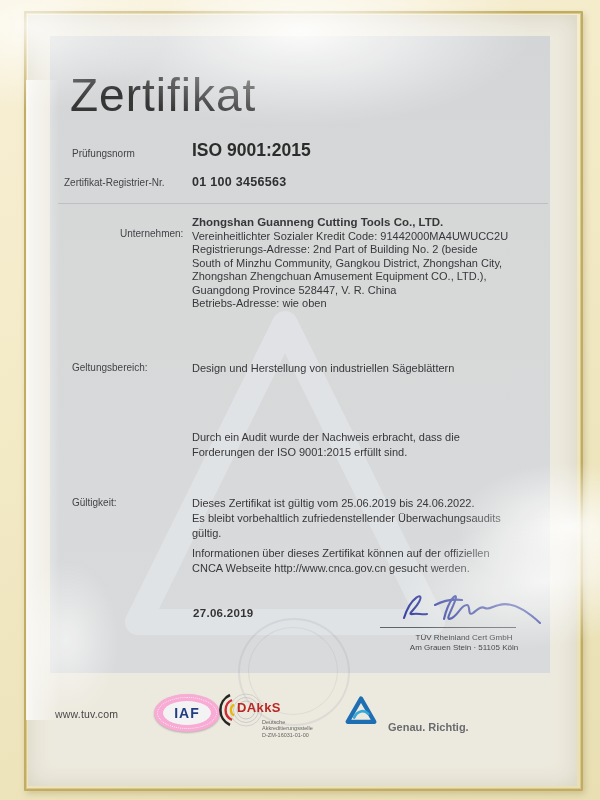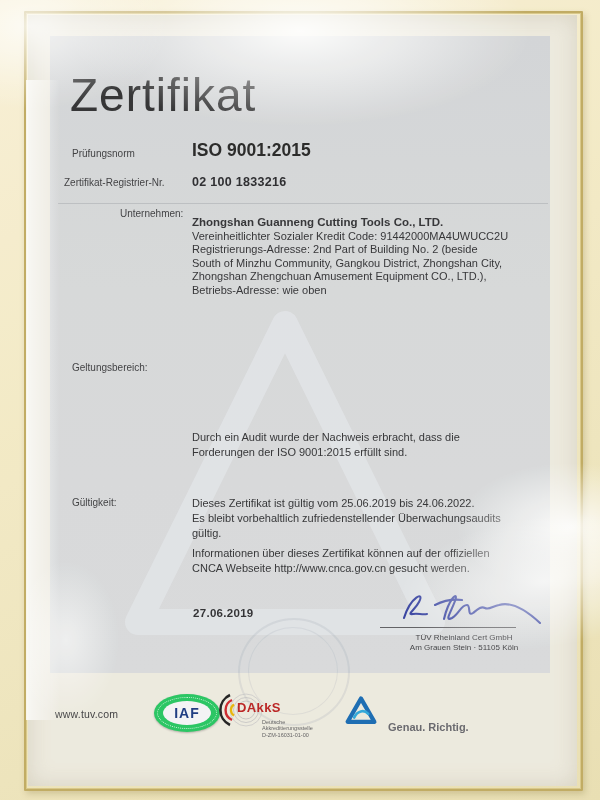--- a/index.html
+++ b/index.html
@@ -39,21 +39,21 @@
   .company-name{font-weight:700;font-size:11.5px;}
   .blk div{font-size:11px;color:#2e2e31;line-height:13.4px;}
   .blk2 div{font-size:11px;color:#2e2e31;line-height:14.8px;}
   .date{position:absolute;left:193px;top:607px;font-size:11.5px;font-weight:600;color:#2b2b2e;letter-spacing:.3px;}
 
   .sig-svg{position:absolute;left:396px;top:588px;width:148px;height:40px;}
   .sig-line{position:absolute;left:380px;top:627px;width:136px;height:1px;background:#5c5c60;}
   .sig-org{position:absolute;left:378px;top:633px;width:172px;text-align:center;font-size:8px;line-height:9.5px;color:#3d3d41;}
 
   .website{position:absolute;left:55px;top:708px;font-size:10.5px;color:#39393c;letter-spacing:.2px;}
-  .iaf{position:absolute;left:154px;top:694px;width:66px;height:38px;background:#22c55e;border-radius:50%;
+  .iaf{position:absolute;left:154px;top:694px;width:66px;height:38px;background:#f9a8d4;border-radius:50%;
        box-shadow:0 1px 2px rgba(0,0,0,.25);}
   .iaf-ring{position:absolute;left:3px;top:3px;right:3px;bottom:3px;border:1px dotted rgba(255,255,255,.75);border-radius:50%;}
   .iaf-inner{position:absolute;left:9px;top:7px;right:9px;bottom:7px;background:#f4f4f6;border-radius:50%;
              display:flex;align-items:center;justify-content:center;font-size:14px;font-weight:800;color:#17357e;letter-spacing:1px;}
   .dakks-svg{position:absolute;left:214px;top:692px;width:60px;height:36px;}
   .dakks-word{position:absolute;left:237px;top:700px;font-size:13px;font-weight:700;color:#b91c1c;letter-spacing:.4px;}
   .dakks-sub{position:absolute;left:262px;top:719px;font-size:5.5px;line-height:6.3px;color:#5c5c5e;}
   .tuv-tri{position:absolute;left:344px;top:694px;width:34px;height:32px;}
   .brand{position:absolute;left:386px;top:701px;font-size:17.5px;font-weight:700;color:#45454b;letter-spacing:.2px;}
   .brand sup{font-size:8px;vertical-align:7px;}
@@ -87,34 +87,36 @@
     <path d="M185 24 L332 322 L38 322 Z" fill="none" stroke="#e2e4e8" stroke-width="26" stroke-linejoin="round" opacity="0.85"></path>
   </svg>
   <div class="seal"></div>
   <div class="seal-inner"></div>
 
   <div class="title">Zertifikat</div>
 
   <div class="lbl" style="left:72px;top:148px;">Prüfungsnorm</div>
   <div class="val big" style="left:192px;top:140px;">ISO 9001:2015</div>
   <div class="lbl" style="left:64px;top:177px;">Zertifikat-Registrier-Nr.</div>
-  <div class="val reg-no" style="left:192px;top:175px;">02 100 1833216</div>
+  <div class="val reg-no" style="left:192px;top:175px;">01 100 3456563</div>
   <div class="divider"></div>
 
-  <div class="lbl" style="left:72px;top:208px;padding-left:48px;">Unternehmen:</div>
+  <div class="lbl" style="left:72px;top:228px;padding-left:48px;">Unternehmen:</div>
   <div class="val company-name" style="left:192px;top:216px;">Zhongshan Guanneng Cutting Tools Co., LTD.</div>
   <div class="abs blk" style="left:192px;top:230px;">
     <div>Vereinheitlichter Sozialer Kredit Code: 91442000MA4UWUCC2U</div>
     <div>Registrierungs-Adresse: 2nd Part of Building No. 2 (beside</div>
     <div>South of Minzhu Community, Gangkou District, Zhongshan City,</div>
     <div>Zhongshan Zhengchuan Amusement Equipment CO., LTD.),</div>
+    <div>Guangdong Province 528447, V. R. China</div>
     <div>Betriebs-Adresse: wie oben</div>
   </div>
 
   <div class="lbl" style="left:72px;top:362px;">Geltungsbereich:</div>
+  <div class="val" style="left:192px;top:362px;">Design und Herstellung von industriellen Sägeblättern</div>
 
   <div class="abs blk2" style="left:192px;top:430px;">
     <div>Durch ein Audit wurde der Nachweis erbracht, dass die</div>
     <div>Forderungen der ISO 9001:2015 erfüllt sind.</div>
   </div>
 
   <div class="lbl" style="left:72px;top:497px;">Gültigkeit:</div>
   <div class="abs blk2" style="left:192px;top:496px;">
     <div>Dieses Zertifikat ist gültig vom 25.06.2019 bis 24.06.2022.</div>
     <div>Es bleibt vorbehaltlich zufriedenstellender Überwachungsaudits</div>

